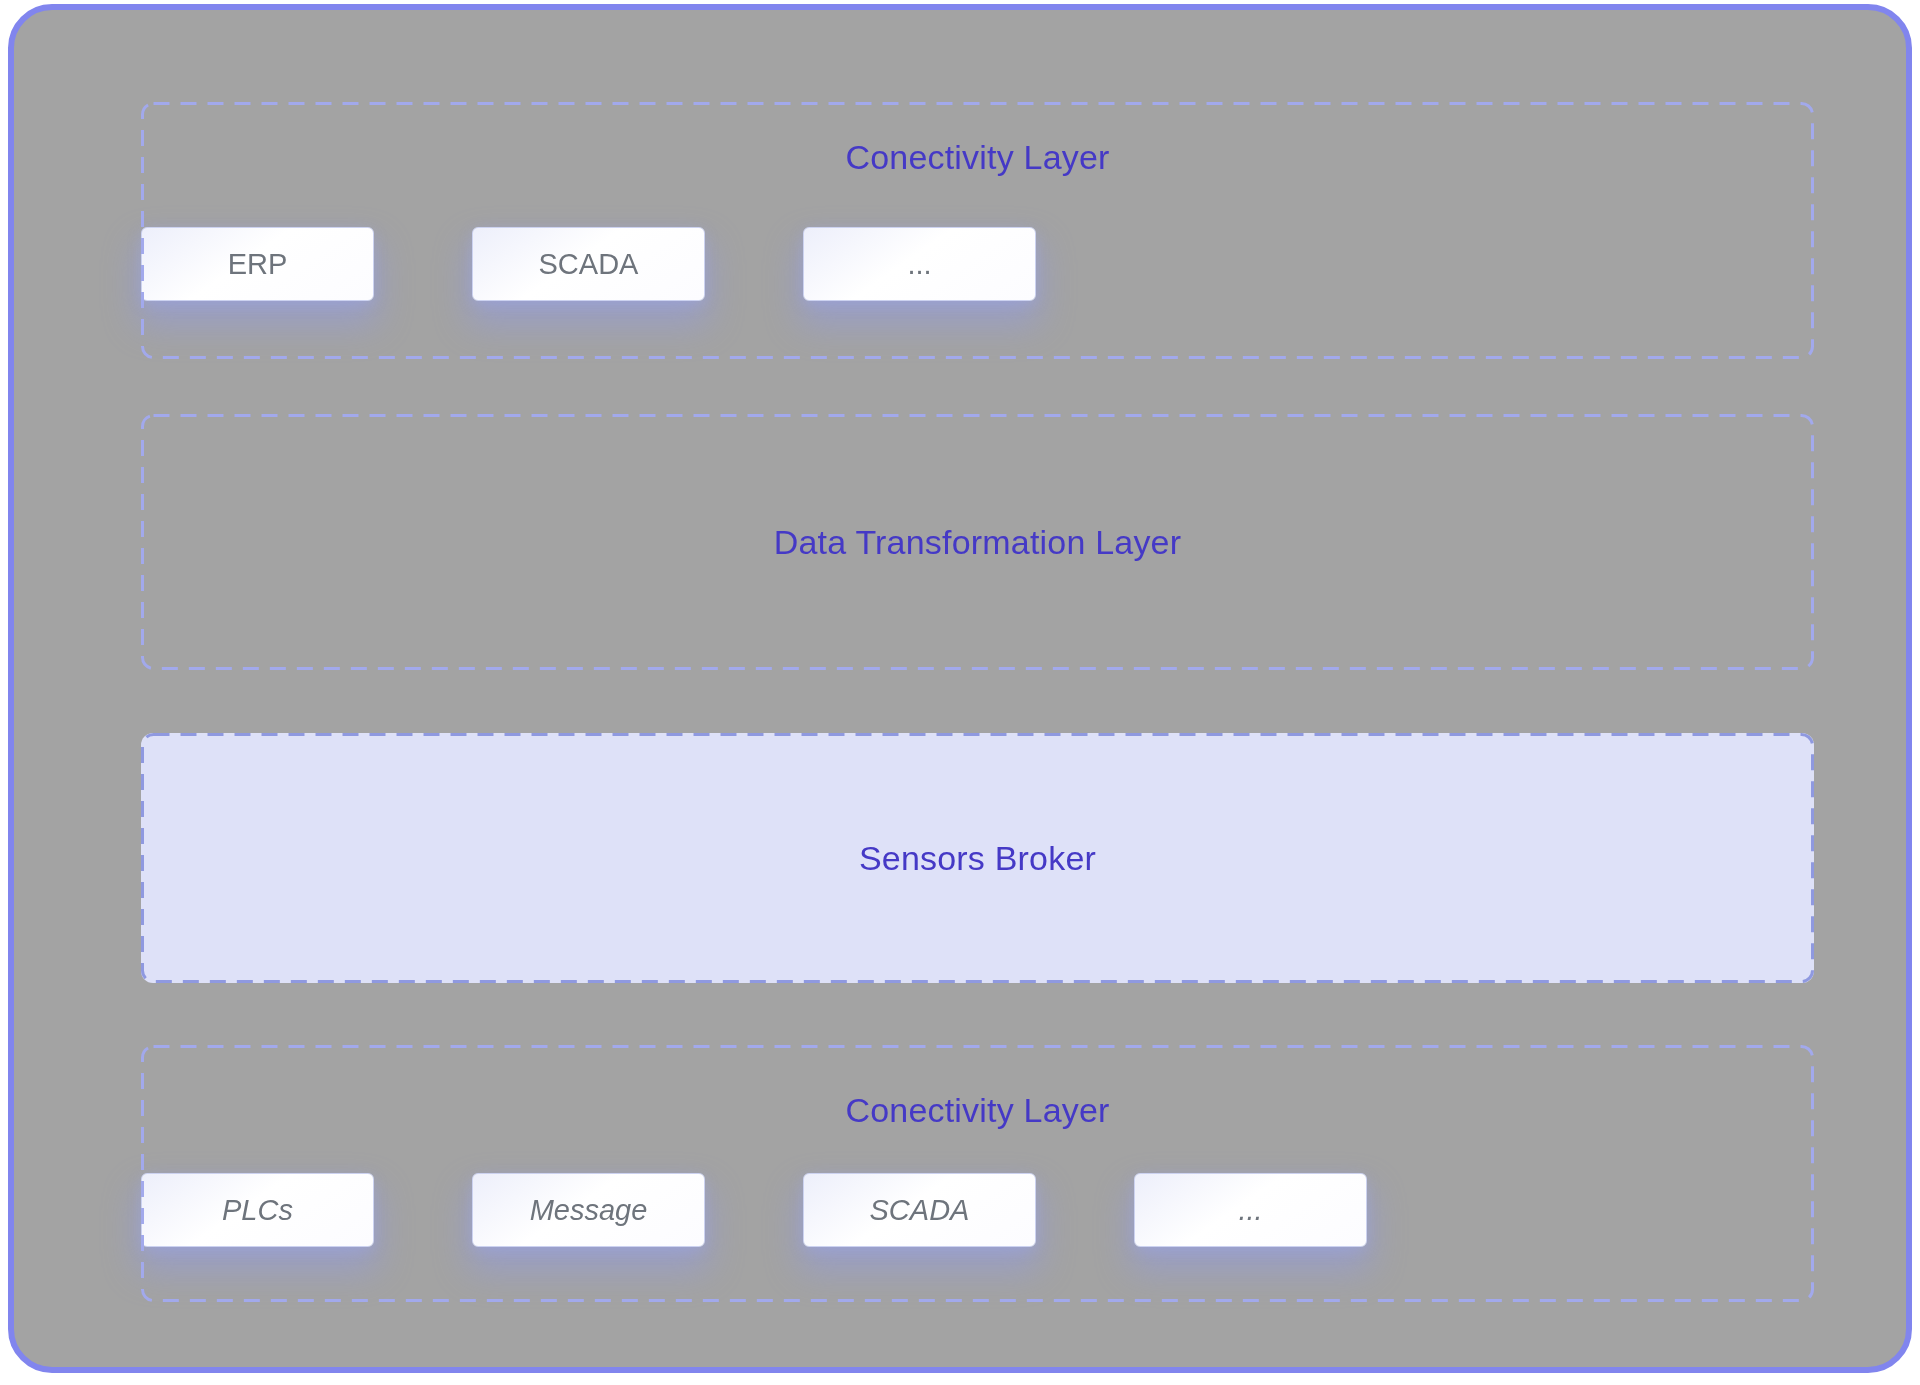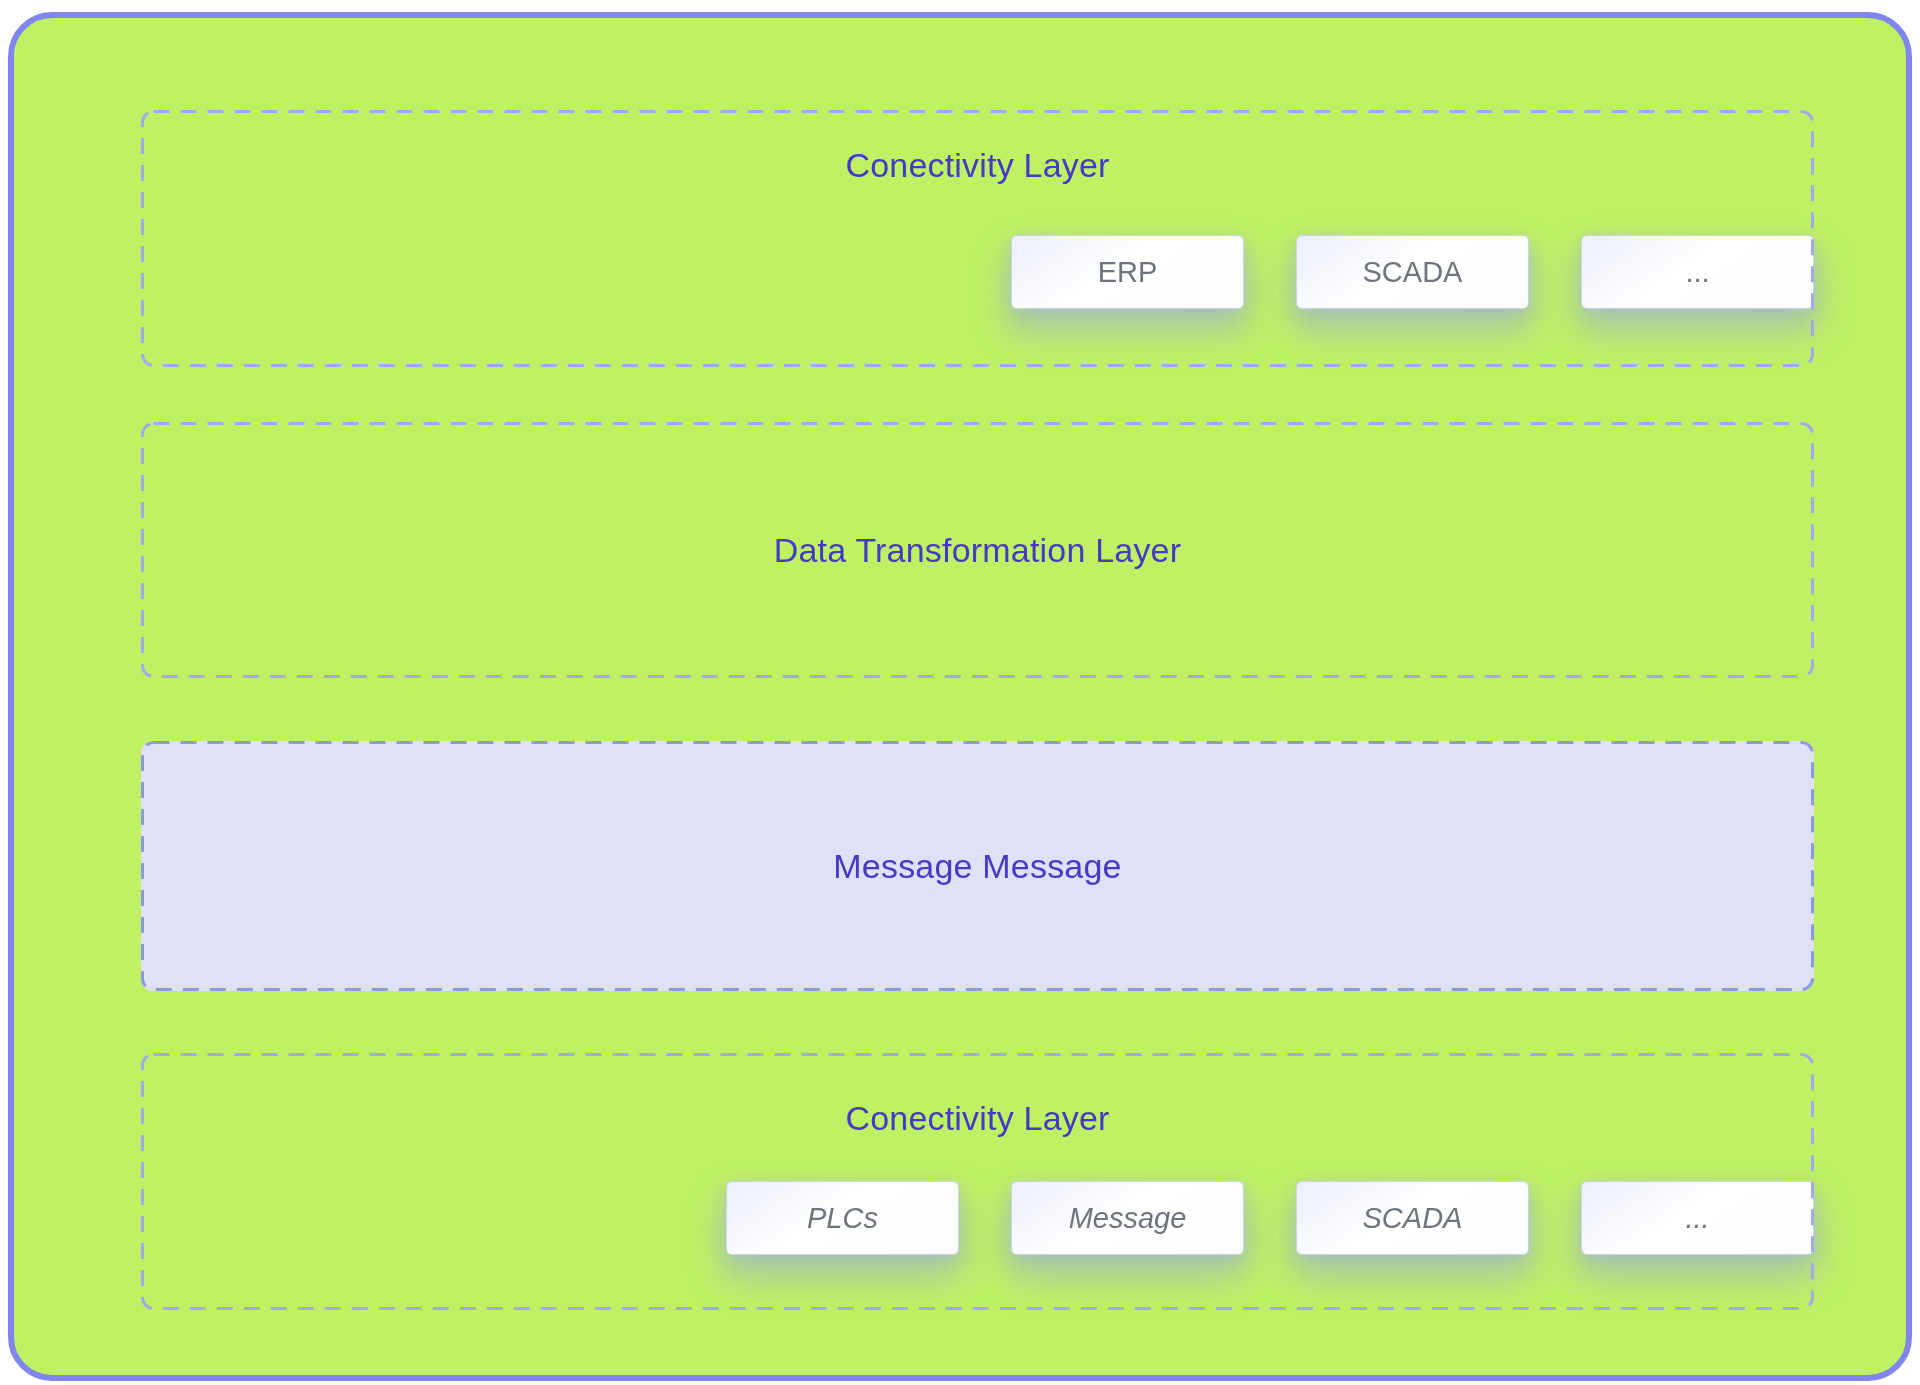--- a/index.html
+++ b/index.html
@@ -12,24 +12,24 @@
     --node-border:#ccd2f0;
   }
   *{margin:0;padding:0;box-sizing:border-box;}
   html,body{background:#ffffff;}
   body{
     width:1920px;height:1385px;
     font-family:"Liberation Sans", sans-serif;
     position:relative;overflow:hidden;
   }
   .frame{
-    position:absolute;left:8px;top:12px;width:1904px;height:1369px;
+    position:absolute;left:8px;top:4px;width:1904px;height:1369px;
     border:6px solid var(--frame-border);
     border-radius:44px;
-    background:#bef264;
+    background:#a3a3a3;
   }
   .layer{
     position:absolute;left:127px;width:1673px;
   }
   .layer svg.dash{
     position:absolute;left:0;top:0;pointer-events:none;
   }
   .layer svg.dash rect{
     fill:none;stroke:var(--dash-border);stroke-width:3;
     stroke-dasharray:16 11;
@@ -43,21 +43,21 @@
   .s3 svg.dash rect{stroke:var(--broker-border);}
   .s4{top:1035px;height:257px;}
   .layer-title{
     font-size:34px;line-height:42px;font-weight:500;
     color:var(--accent);text-align:center;
     letter-spacing:0.2px;
   }
   .s1 .layer-title{padding-top:34px;}
   .s4 .layer-title{padding-top:44px;}
   .node-row{
-    display:flex;justify-content:flex-end;gap:52px;
+    display:flex;justify-content:flex-start;gap:98px;
   }
   .s1 .node-row{margin-top:49px;}
   .s4 .node-row{margin-top:42px;font-style:italic;}
   .node{
     width:233px;height:74px;
     display:flex;align-items:center;justify-content:center;
     font-size:29px;color:var(--node-text);
     background:linear-gradient(145deg,#edeffb 0%,#ffffff 45%,#fcfcff 100%);
     border:1px solid var(--node-border);
     border-radius:6px;
@@ -93,21 +93,21 @@
     <svg class="dash" width="1673" height="256">
       <rect x="1.5" y="1.5" width="1670" height="253" rx="11"></rect>
     </svg>
     <div class="layer-title">Data Transformation Layer</div>
   </section>
 
   <section class="layer s3">
     <svg class="dash" width="1673" height="250">
       <rect x="1.5" y="1.5" width="1670" height="247" rx="11"></rect>
     </svg>
-    <div class="layer-title">Message Message</div>
+    <div class="layer-title">Sensors Broker</div>
   </section>
 
   <section class="layer s4">
     <svg class="dash" width="1673" height="257">
       <rect x="1.5" y="1.5" width="1670" height="254" rx="11"></rect>
     </svg>
     <div class="layer-title">Conectivity Layer</div>
     <div class="node-row">
       <div class="node">
         <span>PLCs</span>

